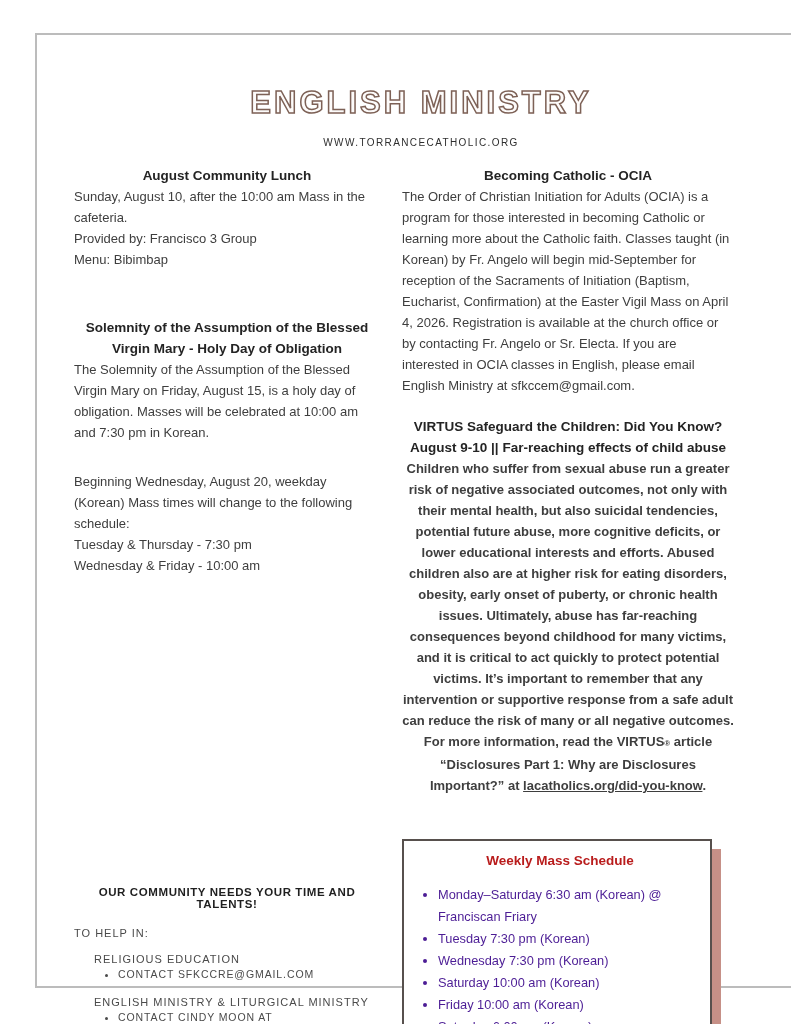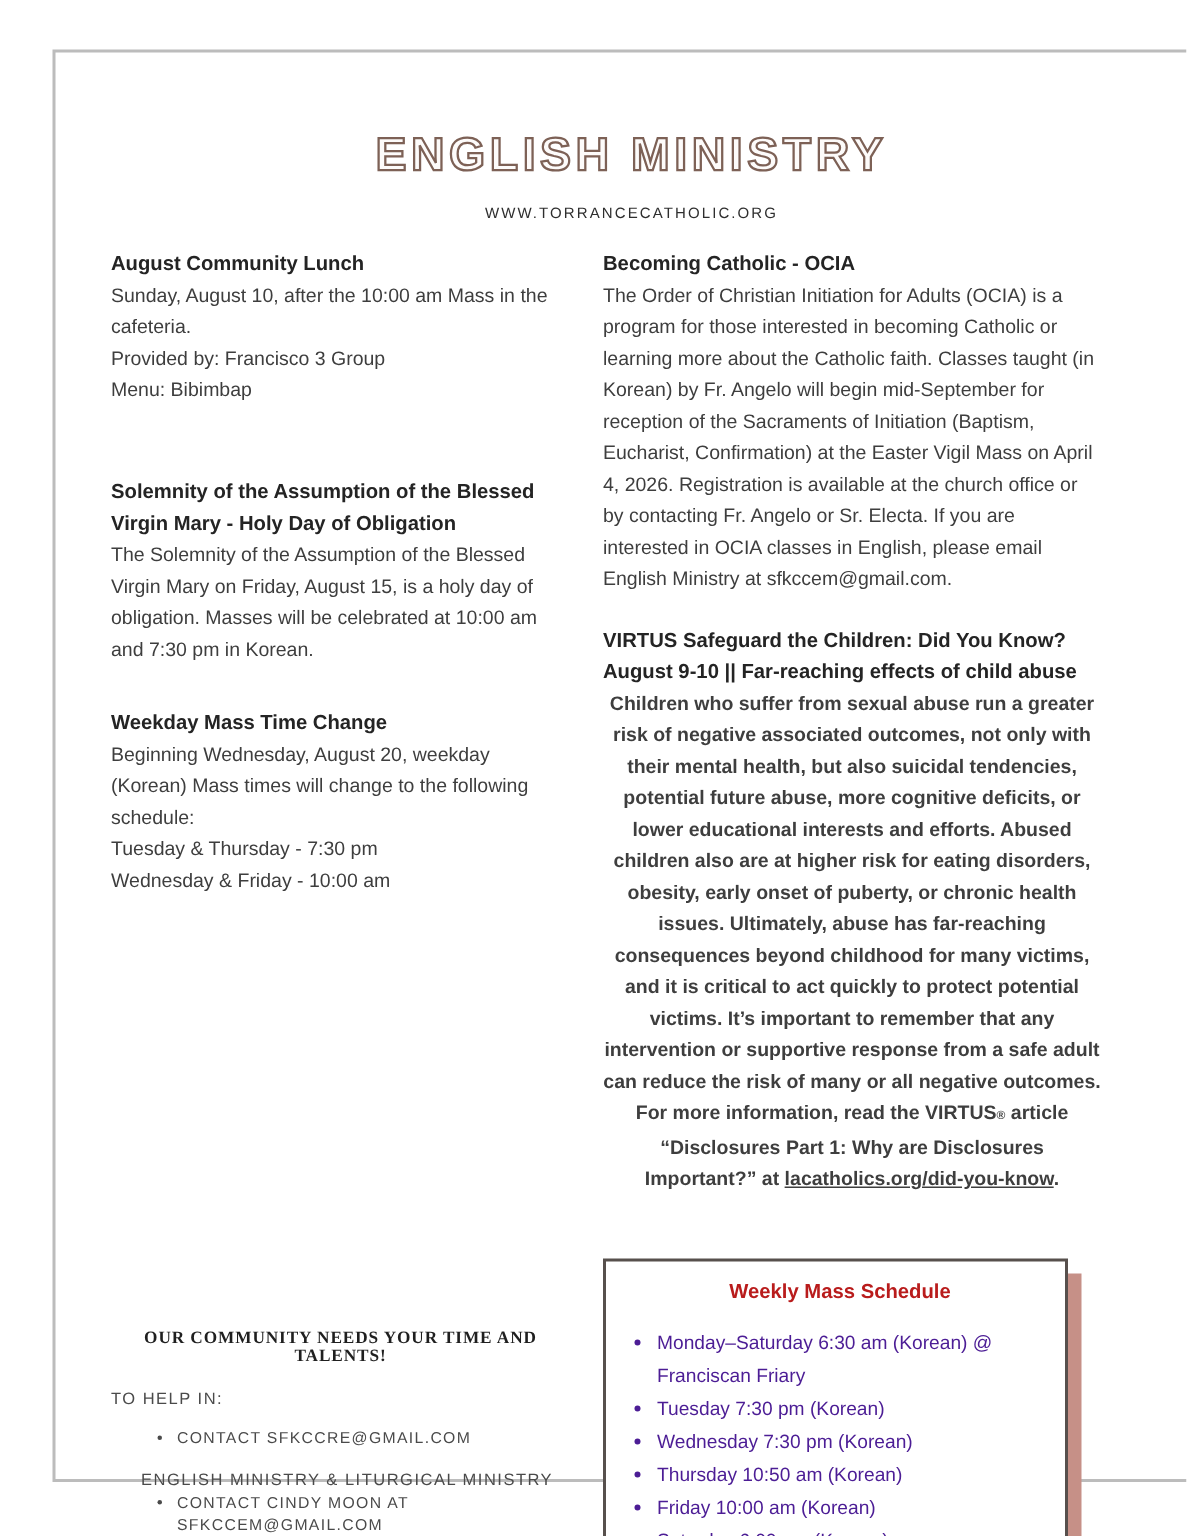--- a/index.html
+++ b/index.html
@@ -46,21 +46,21 @@
     margin-top: 17px;
     padding-left: 37px;
     gap: 22px;
   }
   .col-left  { width: 306px; }
   .col-right { width: 332px; }
   .section h3 {
     font-size: 13.5px;
     font-weight: 700;
     color: #242424;
-    text-align: left;
+    text-align: center;
     line-height: 21px;
   }
   .section p {
     font-size: 13px;
     line-height: 21px;
     color: #3e3e3e;
   }
   .sec-gap-lg { margin-top: 47px; }
   .sec-gap-md { margin-top: 28px; }
   .sec-gap-sm { margin-top: 20px; }
@@ -82,21 +82,20 @@
     width: 306px;
     padding-top: 47px;
     color: #4a4a4a;
   }
   .volunteer-heading {
     text-align: center;
     font-size: 11.5px;
     font-weight: 700;
     letter-spacing: 0.6px;
     color: #1f1f1f;
-    font-family: Liberation Serif, serif;
   }
   .volunteer-intro {
     margin-top: 17px;
     font-size: 11px;
     letter-spacing: 1px;
   }
   .volunteer-group { margin-top: 13px; margin-left: 20px; }
   .volunteer-group .group-label {
     font-size: 11px;
     letter-spacing: 1px;
@@ -157,21 +156,20 @@
           <p>Provided by: Francisco 3 Group</p>
           <p>Menu: Bibimbap</p>
         </div>
 
         <div class="section sec-gap-lg">
           <h3>Solemnity of the Assumption of the Blessed Virgin Mary - Holy Day of Obligation</h3>
           <p>The Solemnity of the Assumption of the Blessed Virgin Mary on Friday, August 15, is a holy day of obligation. Masses will be celebrated at 10:00 am and 7:30 pm in Korean.</p>
         </div>
 
         <div class="section sec-gap-md">
-          <h3>Weekday Mass Time Change</h3>
           <p>Beginning Wednesday, August 20, weekday (Korean) Mass times will change to the following schedule:</p>
           <p>Tuesday &amp; Thursday - 7:30 pm</p>
           <p>Wednesday &amp; Friday - 10:00 am</p>
         </div>
       </div>
 
       <div class="col-right">
         <div class="section">
           <h3>Becoming Catholic - OCIA</h3>
           <p>The Order of Christian Initiation for Adults (OCIA) is a program for those interested in becoming Catholic or learning more about the Catholic faith. Classes taught (in Korean) by Fr. Angelo will begin mid-September for reception of the Sacraments of Initiation (Baptism, Eucharist, Confirmation) at the Easter Vigil Mass on April 4, 2026. Registration is available at the church office or by contacting Fr. Angelo or Sr. Electa. If you are interested in OCIA classes in English, please email English Ministry at sfkccem@gmail.com.</p>
@@ -185,40 +183,41 @@
       </div>
     </div>
 
     <div class="bottom-row">
 
       <div class="volunteer">
         <div class="volunteer-heading">OUR COMMUNITY NEEDS YOUR TIME AND TALENTS!</div>
         <div class="volunteer-intro">TO HELP IN:</div>
 
         <div class="volunteer-group">
+          <div class="group-label">RELIGIOUS EDUCATION</div>
           <ul>
               <li>CONTACT SFKCCRE@GMAIL.COM</li>
             </ul>
         </div>
         <div class="volunteer-group">
           <div class="group-label">ENGLISH MINISTRY &amp; LITURGICAL MINISTRY</div>
           <ul>
               <li>CONTACT CINDY MOON AT SFKCCEM@GMAIL.COM</li>
             </ul>
         </div>
 
       </div>
 
       <div class="mass-box">
         <div class="mass-box-title">Weekly Mass Schedule</div>
         <ul class="mass-list">
           <li>Monday–Saturday 6:30 am (Korean) @ Franciscan Friary</li>
           <li>Tuesday 7:30 pm (Korean)</li>
           <li>Wednesday 7:30 pm (Korean)</li>
-          <li>Thursday 10:50 am (Korean)</li>
+          <li>Saturday 10:00 am (Korean)</li>
           <li>Friday 10:00 am (Korean)</li>
           <li>Saturday 6:00 pm (Korean)</li>
           <li>
             <span>Sunday</span>
             
           </li>
         </ul>
       </div>
     </div>
 

